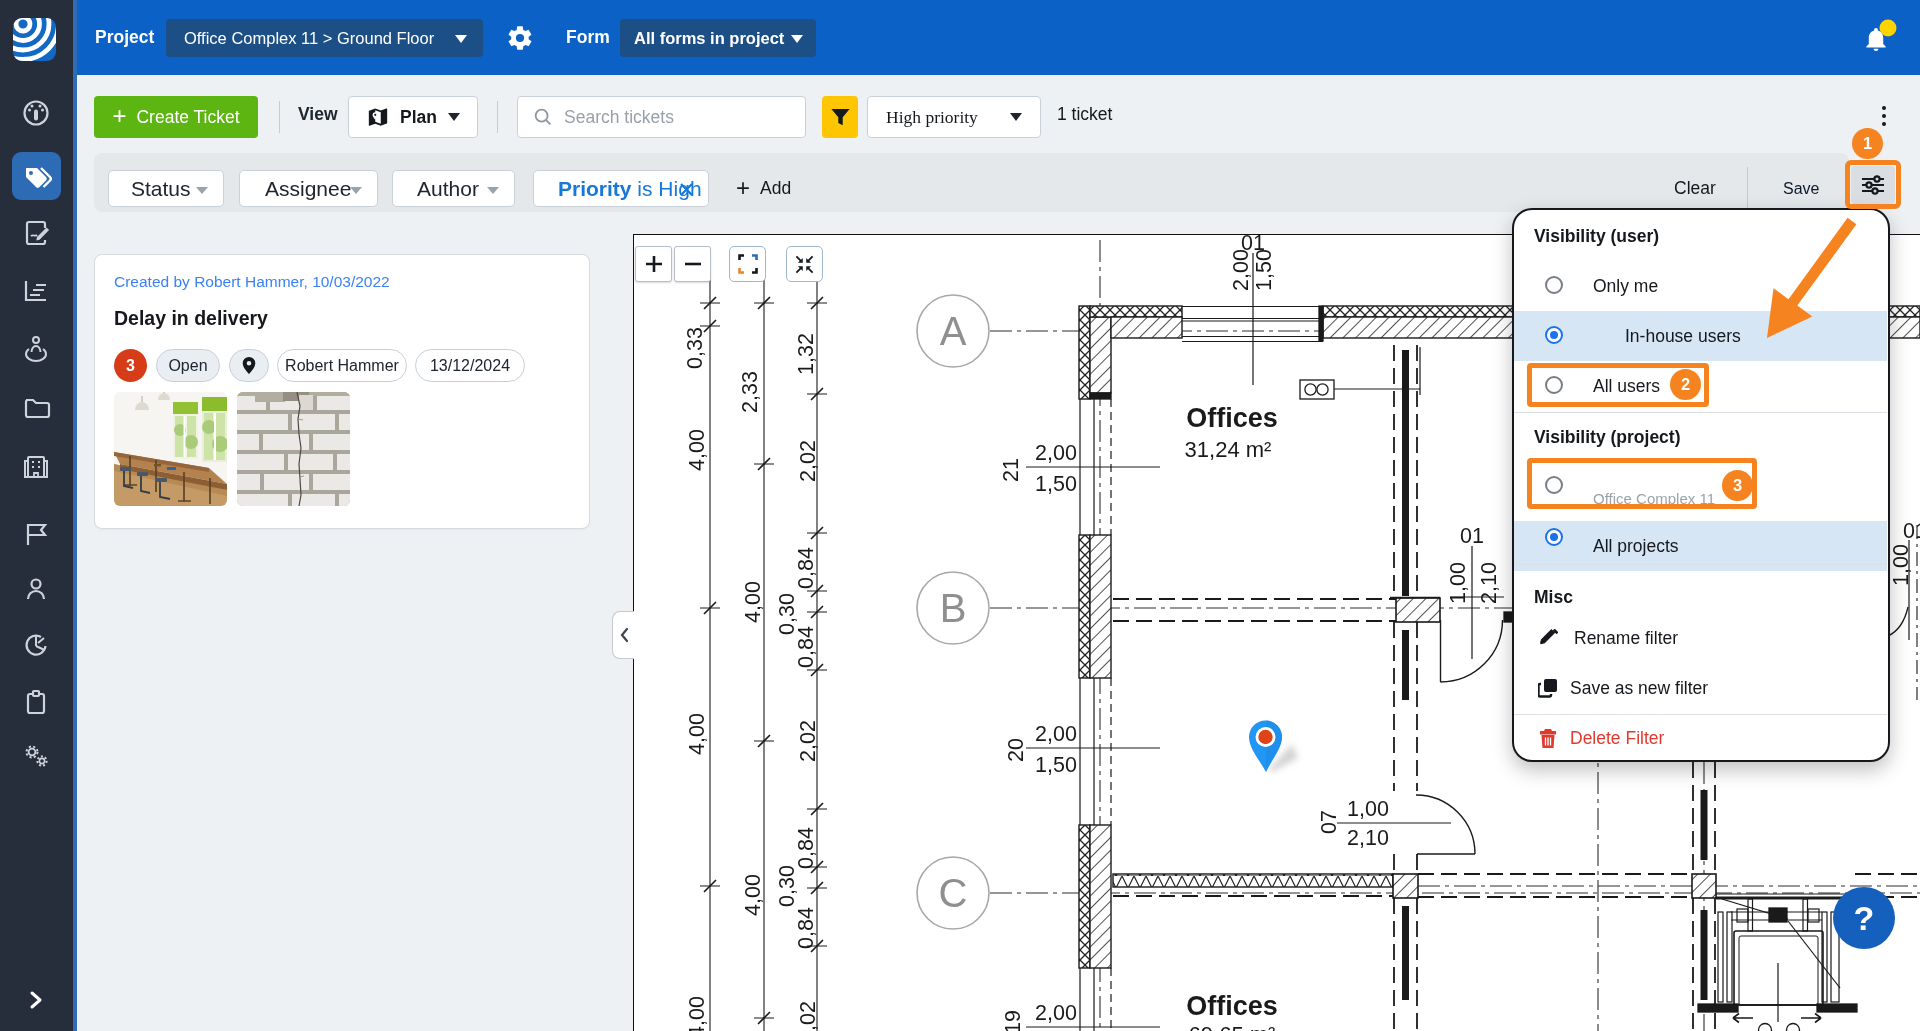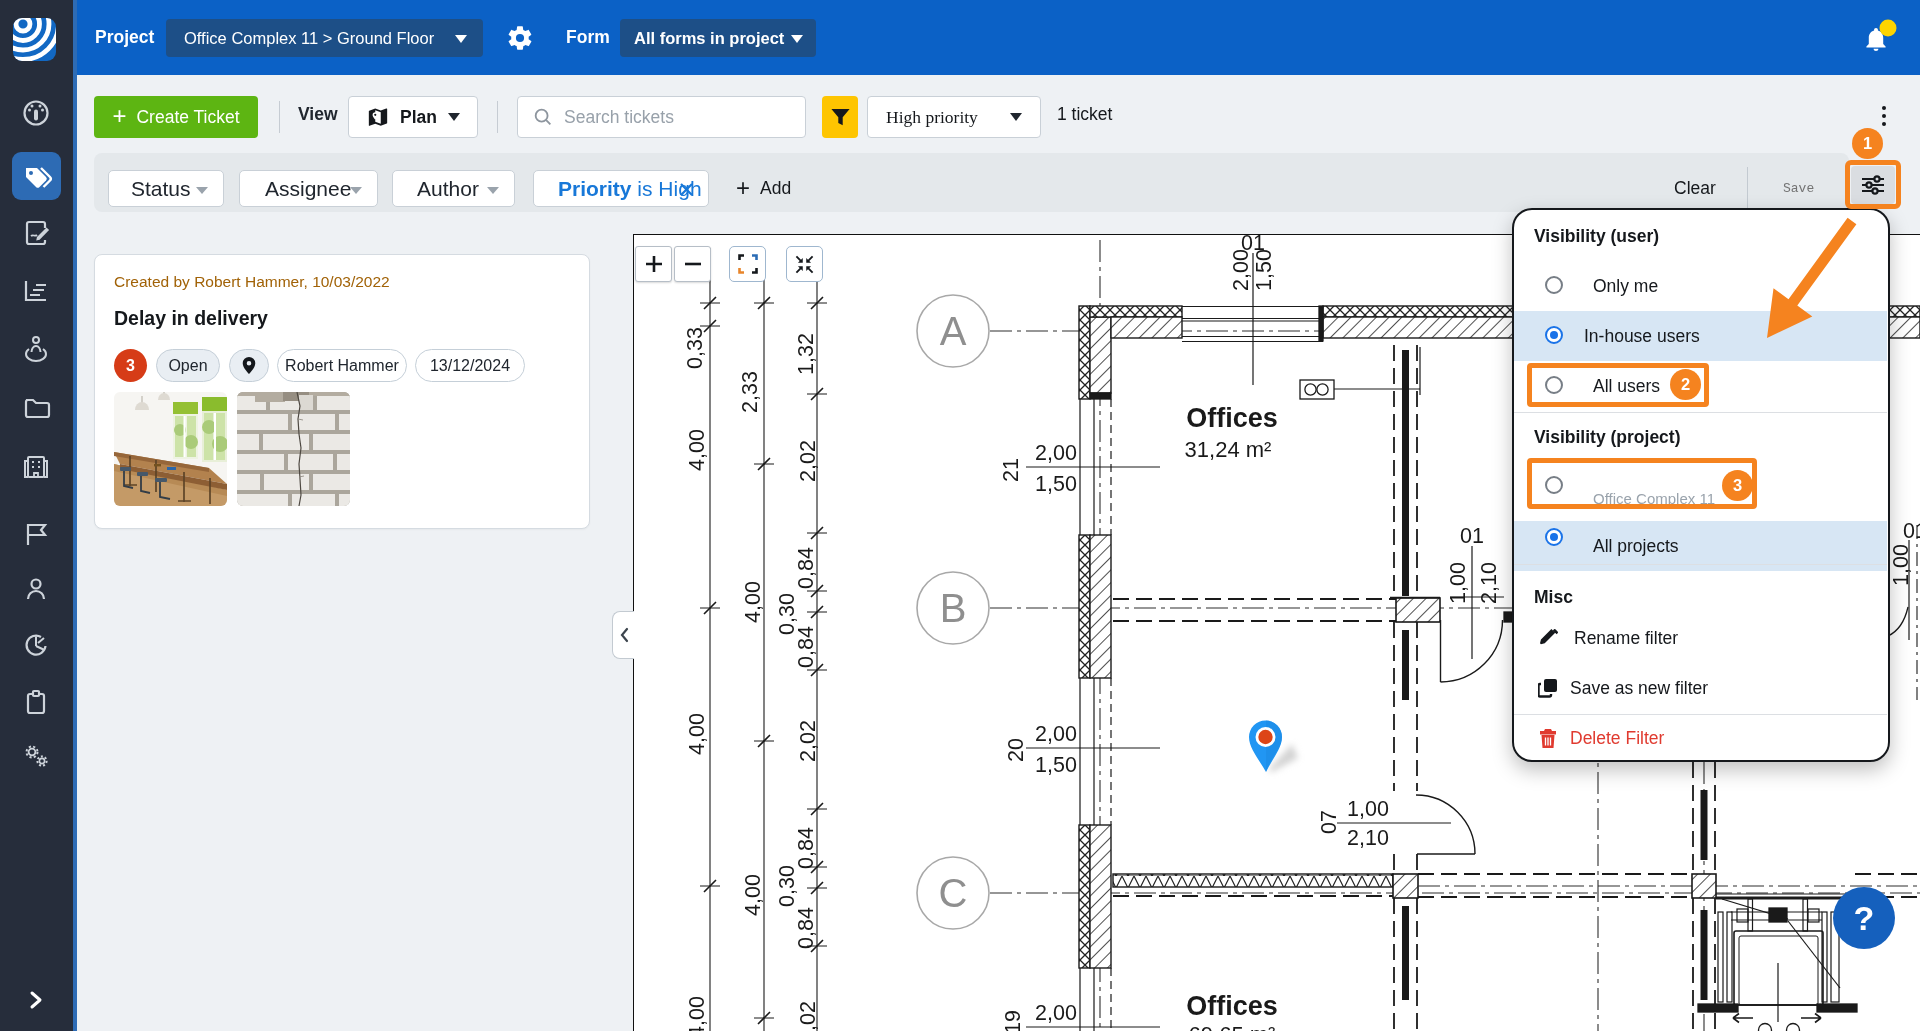--- a/index.html
+++ b/index.html
@@ -223,37 +223,37 @@
     <span style="margin-left:24px;"><b>Priority</b> is High</span>
     <svg style="position:absolute;right:14px;top:11px;" width="15" height="15" viewBox="0 0 15 15">
         <path stroke="#1878d8" stroke-width="2.2" d="M2 2l11 11M13 2L2 13"></path>
       </svg>
   </div>
   <div style="position:absolute;left:642px;top:17px;height:37px;display:flex;align-items:center;font-size:17.5px;color:#15181c;">
     <span style="font-size:24px;font-weight:400;margin-right:10px;margin-top:-2px;">+</span>Add
   </div>
   <div style="position:absolute;left:1580px;top:17px;height:37px;display:flex;align-items:center;font-size:17.5px;color:#15181c;">Clear</div>
   <div style="position:absolute;left:1653px;top:14px;width:1px;height:42px;background:#c3cad1;"></div>
-  <div style="position:absolute;left:1689px;top:17px;height:37px;display:flex;align-items:center;font-size:13px;color:#737373;font-family:Liberation Mono, monospace;">Save</div>
+  <div style="position:absolute;left:1689px;top:17px;height:37px;display:flex;align-items:center;font-size:16px;color:#0f172a;">Save</div>
 </div>
 
 <div style="position:absolute;left:1851px;top:166px;width:44px;height:38px;background:#dadde1;border-radius:4px;display:flex;align-items:center;justify-content:center;">
   <svg width="26" height="24" viewBox="0 0 26 24" fill="none" stroke="#15181c" stroke-width="2.2">
     <path d="M2 6h22 M2 12h22 M2 18h22"></path>
     <circle cx="17" cy="6" r="2.6" fill="#dadde1"></circle>
       <circle cx="9" cy="12" r="2.6" fill="#dadde1"></circle>
       <circle cx="15" cy="18" r="2.6" fill="#dadde1"></circle>
   </svg>
 </div>
 <div class="obox" style="left:1845px;top:160px;width:56px;height:49px;border-radius:6px;"></div>
 <div class="onum" style="left:1852px;top:128px;">1</div>
 
 <div id="leftpanel">
   <div id="card">
-    <div style="position:absolute;left:19px;top:18px;font-size:15.5px;color:#a16207;">Created by Robert Hammer, 10/03/2022</div>
+    <div style="position:absolute;left:19px;top:18px;font-size:15.5px;color:#3b82f6;">Created by Robert Hammer, 10/03/2022</div>
     <div style="position:absolute;left:19px;top:52px;font-size:19.5px;font-weight:bold;color:#15181c;">Delay in delivery</div>
     <div style="position:absolute;left:19px;top:94px;width:33px;height:33px;background:#d63c17;border-radius:50%;color:#fff;font-size:16px;font-weight:bold;display:flex;align-items:center;justify-content:center;">3</div>
     <div class="cpill" style="left:61px;width:64px;background:#e9eef3;">Open</div>
     <div class="cpill" style="left:134px;width:40px;background:#e9eef3;">
       <svg width="14" height="17" viewBox="0 0 14 17">
           <path fill="#15181c" d="M7 0a6.3 6.3 0 0 0-6.3 6.3C.7 11 7 17 7 17s6.3-6 6.3-10.7A6.3 6.3 0 0 0 7 0zm0 8.6a2.3 2.3 0 1 1 0-4.6 2.3 2.3 0 0 1 0 4.6z"></path>
         </svg>
     </div>
     <div class="cpill" style="left:182px;width:130px;">Robert Hammer</div>
     <div class="cpill" style="left:320px;width:110px;">13/12/2024</div>
@@ -614,21 +614,21 @@
   <div style="position:absolute;left:1221px;top:675px;width:62px;height:62px;background:#1560bd;border-radius:50%;display:flex;align-items:center;justify-content:center;color:#fff;font-size:34px;font-weight:bold;">?</div>
 </div>
 
 <div id="menu">
   <div class="mtitle" style="top:16px;">Visibility (user)</div>
   <div class="mrow" style="top:51px;height:50px;">
       <span style="margin-left:79px;">Only me</span>
     </div>
   <div class="radio" style="top:66px;"></div>
   <div class="mrow" style="top:101px;height:50px;background:#d7e6f4;">
-      <span style="margin-left:70px;">In-house users</span>
+      <span style="margin-left:111px;">In-house users</span>
     </div>
   <div class="radio sel" style="top:116px;"></div>
   <div class="mrow" style="top:151px;height:50px;">
       <span style="margin-left:79px;">All users</span>
     </div>
   <div class="radio" style="top:166px;"></div>
   <div class="msep" style="top:202px;"></div>
   <div class="mtitle" style="top:217px;">Visibility (project)</div>
   <div style="position:absolute;left:79px;top:280px;font-size:15px;color:#9aa3ac;">Office Complex 11</div>
   <div class="radio" style="top:266px;"></div>

